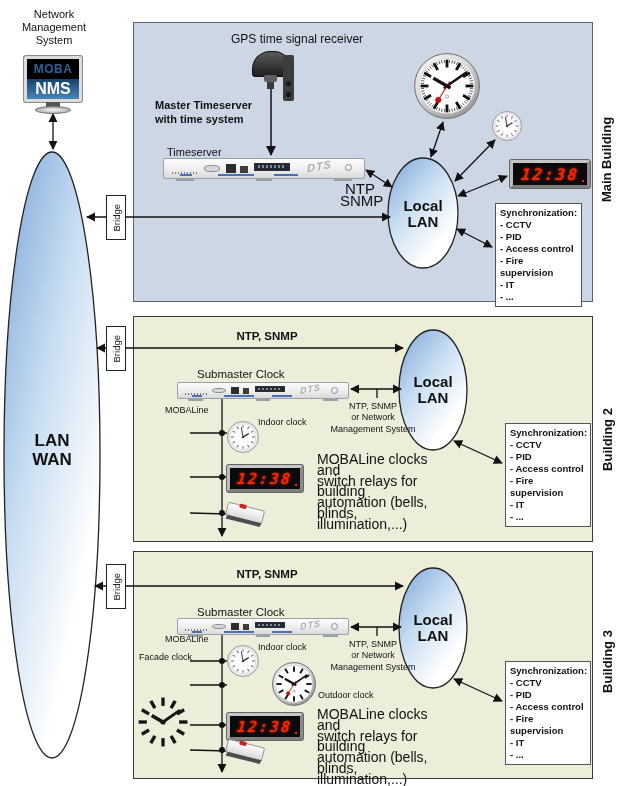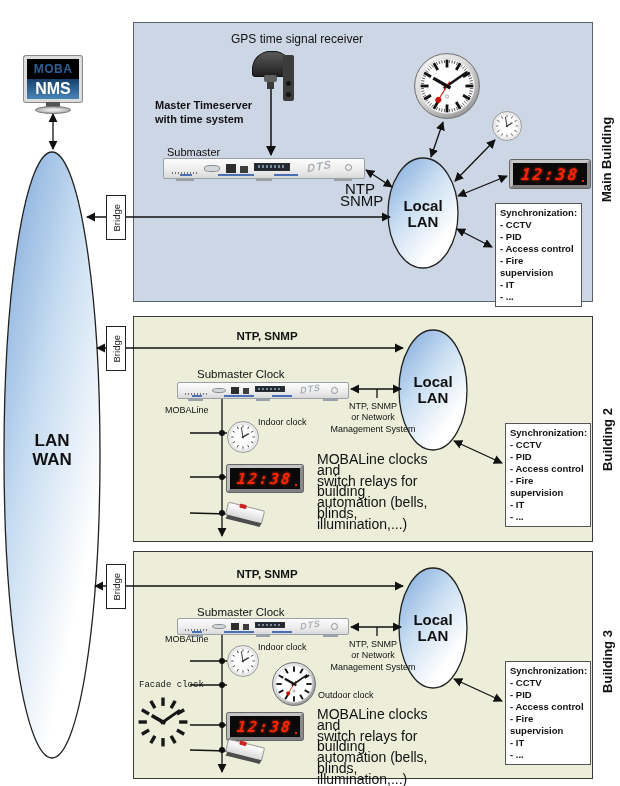--- a/index.html
+++ b/index.html
@@ -145,20 +145,21 @@
         <circle cx="222" cy="477" r="3"></circle>
         <circle cx="222" cy="513" r="3"></circle>
       <circle cx="222" cy="661" r="3"></circle>
         <circle cx="222" cy="685" r="3"></circle>
         <circle cx="222" cy="725" r="3"></circle>
         <circle cx="222" cy="750" r="3"></circle>
     </g>
   </svg>
 
 
+  <div class="lyr nms-label">Network Management System</div>
   <div class="lyr monitor">
     <div class="mon-top">MOBA</div>
     <div class="mon-bot">NMS</div>
   </div>
   <div class="lyr mon-neck"></div>
   <div class="lyr mon-base"></div>
 
   <div class="lyr wan-label">
     <div>LAN</div>
     <div>WAN</div>
@@ -180,21 +181,21 @@
       <i style="top:26px;"></i>
       <i style="top:37px;"></i>
     </div>
   <div class="lyr gps-stem"></div>
   <div class="lyr gps-conn"></div>
 
   <div class="lyr bold11" style="left:155px;top:99px;">
     <div>Master Timeserver</div>
     <div>with time system</div>
   </div>
-  <div class="lyr lbl11" style="left:167px;top:146px;">Submaster</div>
+  <div class="lyr lbl11" style="left:167px;top:146px;">Timeserver</div>
 
   <div class="rack" style="left:163px;top:158px;width:202px;height:21px;">
     <span class="r-dots"></span>
     <span class="r-db9"></span>
     <span class="r-rj45"></span>
     <span class="r-rj45b"></span>
     <span class="r-disp">
         <i></i>
       </span>
     <span class="r-brand" style="font-size:11px;">DTS</span>
@@ -452,21 +453,21 @@
         <line x1="0" y1="-9.28" x2="0" y2="-11.84" stroke="#555" stroke-width="0.96" transform="rotate(210)"></line>
         <line x1="0" y1="-9.28" x2="0" y2="-11.84" stroke="#555" stroke-width="0.96" transform="rotate(240)"></line>
         <line x1="0" y1="-9.28" x2="0" y2="-11.84" stroke="#555" stroke-width="0.96" transform="rotate(270)"></line>
         <line x1="0" y1="-9.28" x2="0" y2="-11.84" stroke="#555" stroke-width="0.96" transform="rotate(300)"></line>
         <line x1="0" y1="-9.28" x2="0" y2="-11.84" stroke="#555" stroke-width="0.96" transform="rotate(330)"></line>
         <line x1="0" y1="1.28" x2="0" y2="-6.72" stroke="#333" stroke-width="1.28" transform="rotate(60)"></line>
         <line x1="0" y1="1.28" x2="0" y2="-9.92" stroke="#333" stroke-width="0.96" transform="rotate(350)"></line>
         <circle r="0.8" fill="#333"></circle>
       </svg></div>
 
-  <div class="lyr sm9" style="left:139px;top:680px;font-family:Liberation Mono, monospace;">Facade clock</div>
+  <div class="lyr sm9" style="left:139px;top:652px;">Facade clock</div>
   <div class="clock" style="left:137px;top:696px;"><svg xmlns="http://www.w3.org/2000/svg" viewBox="-26 -26 52 52" width="52" height="52">
         <line x1="0" y1="-16.12" x2="0" y2="-24.439999999999998" stroke="#161616" stroke-width="3.38" transform="rotate(0)"></line>
         <line x1="0" y1="-16.12" x2="0" y2="-24.439999999999998" stroke="#161616" stroke-width="3.38" transform="rotate(30)"></line>
         <line x1="0" y1="-16.12" x2="0" y2="-24.439999999999998" stroke="#161616" stroke-width="3.38" transform="rotate(60)"></line>
         <line x1="0" y1="-16.12" x2="0" y2="-24.439999999999998" stroke="#161616" stroke-width="3.38" transform="rotate(90)"></line>
         <line x1="0" y1="-16.12" x2="0" y2="-24.439999999999998" stroke="#161616" stroke-width="3.38" transform="rotate(120)"></line>
         <line x1="0" y1="-16.12" x2="0" y2="-24.439999999999998" stroke="#161616" stroke-width="3.38" transform="rotate(150)"></line>
         <line x1="0" y1="-16.12" x2="0" y2="-24.439999999999998" stroke="#161616" stroke-width="3.38" transform="rotate(180)"></line>
         <line x1="0" y1="-16.12" x2="0" y2="-24.439999999999998" stroke="#161616" stroke-width="3.38" transform="rotate(210)"></line>
         <line x1="0" y1="-16.12" x2="0" y2="-24.439999999999998" stroke="#161616" stroke-width="3.38" transform="rotate(240)"></line>

